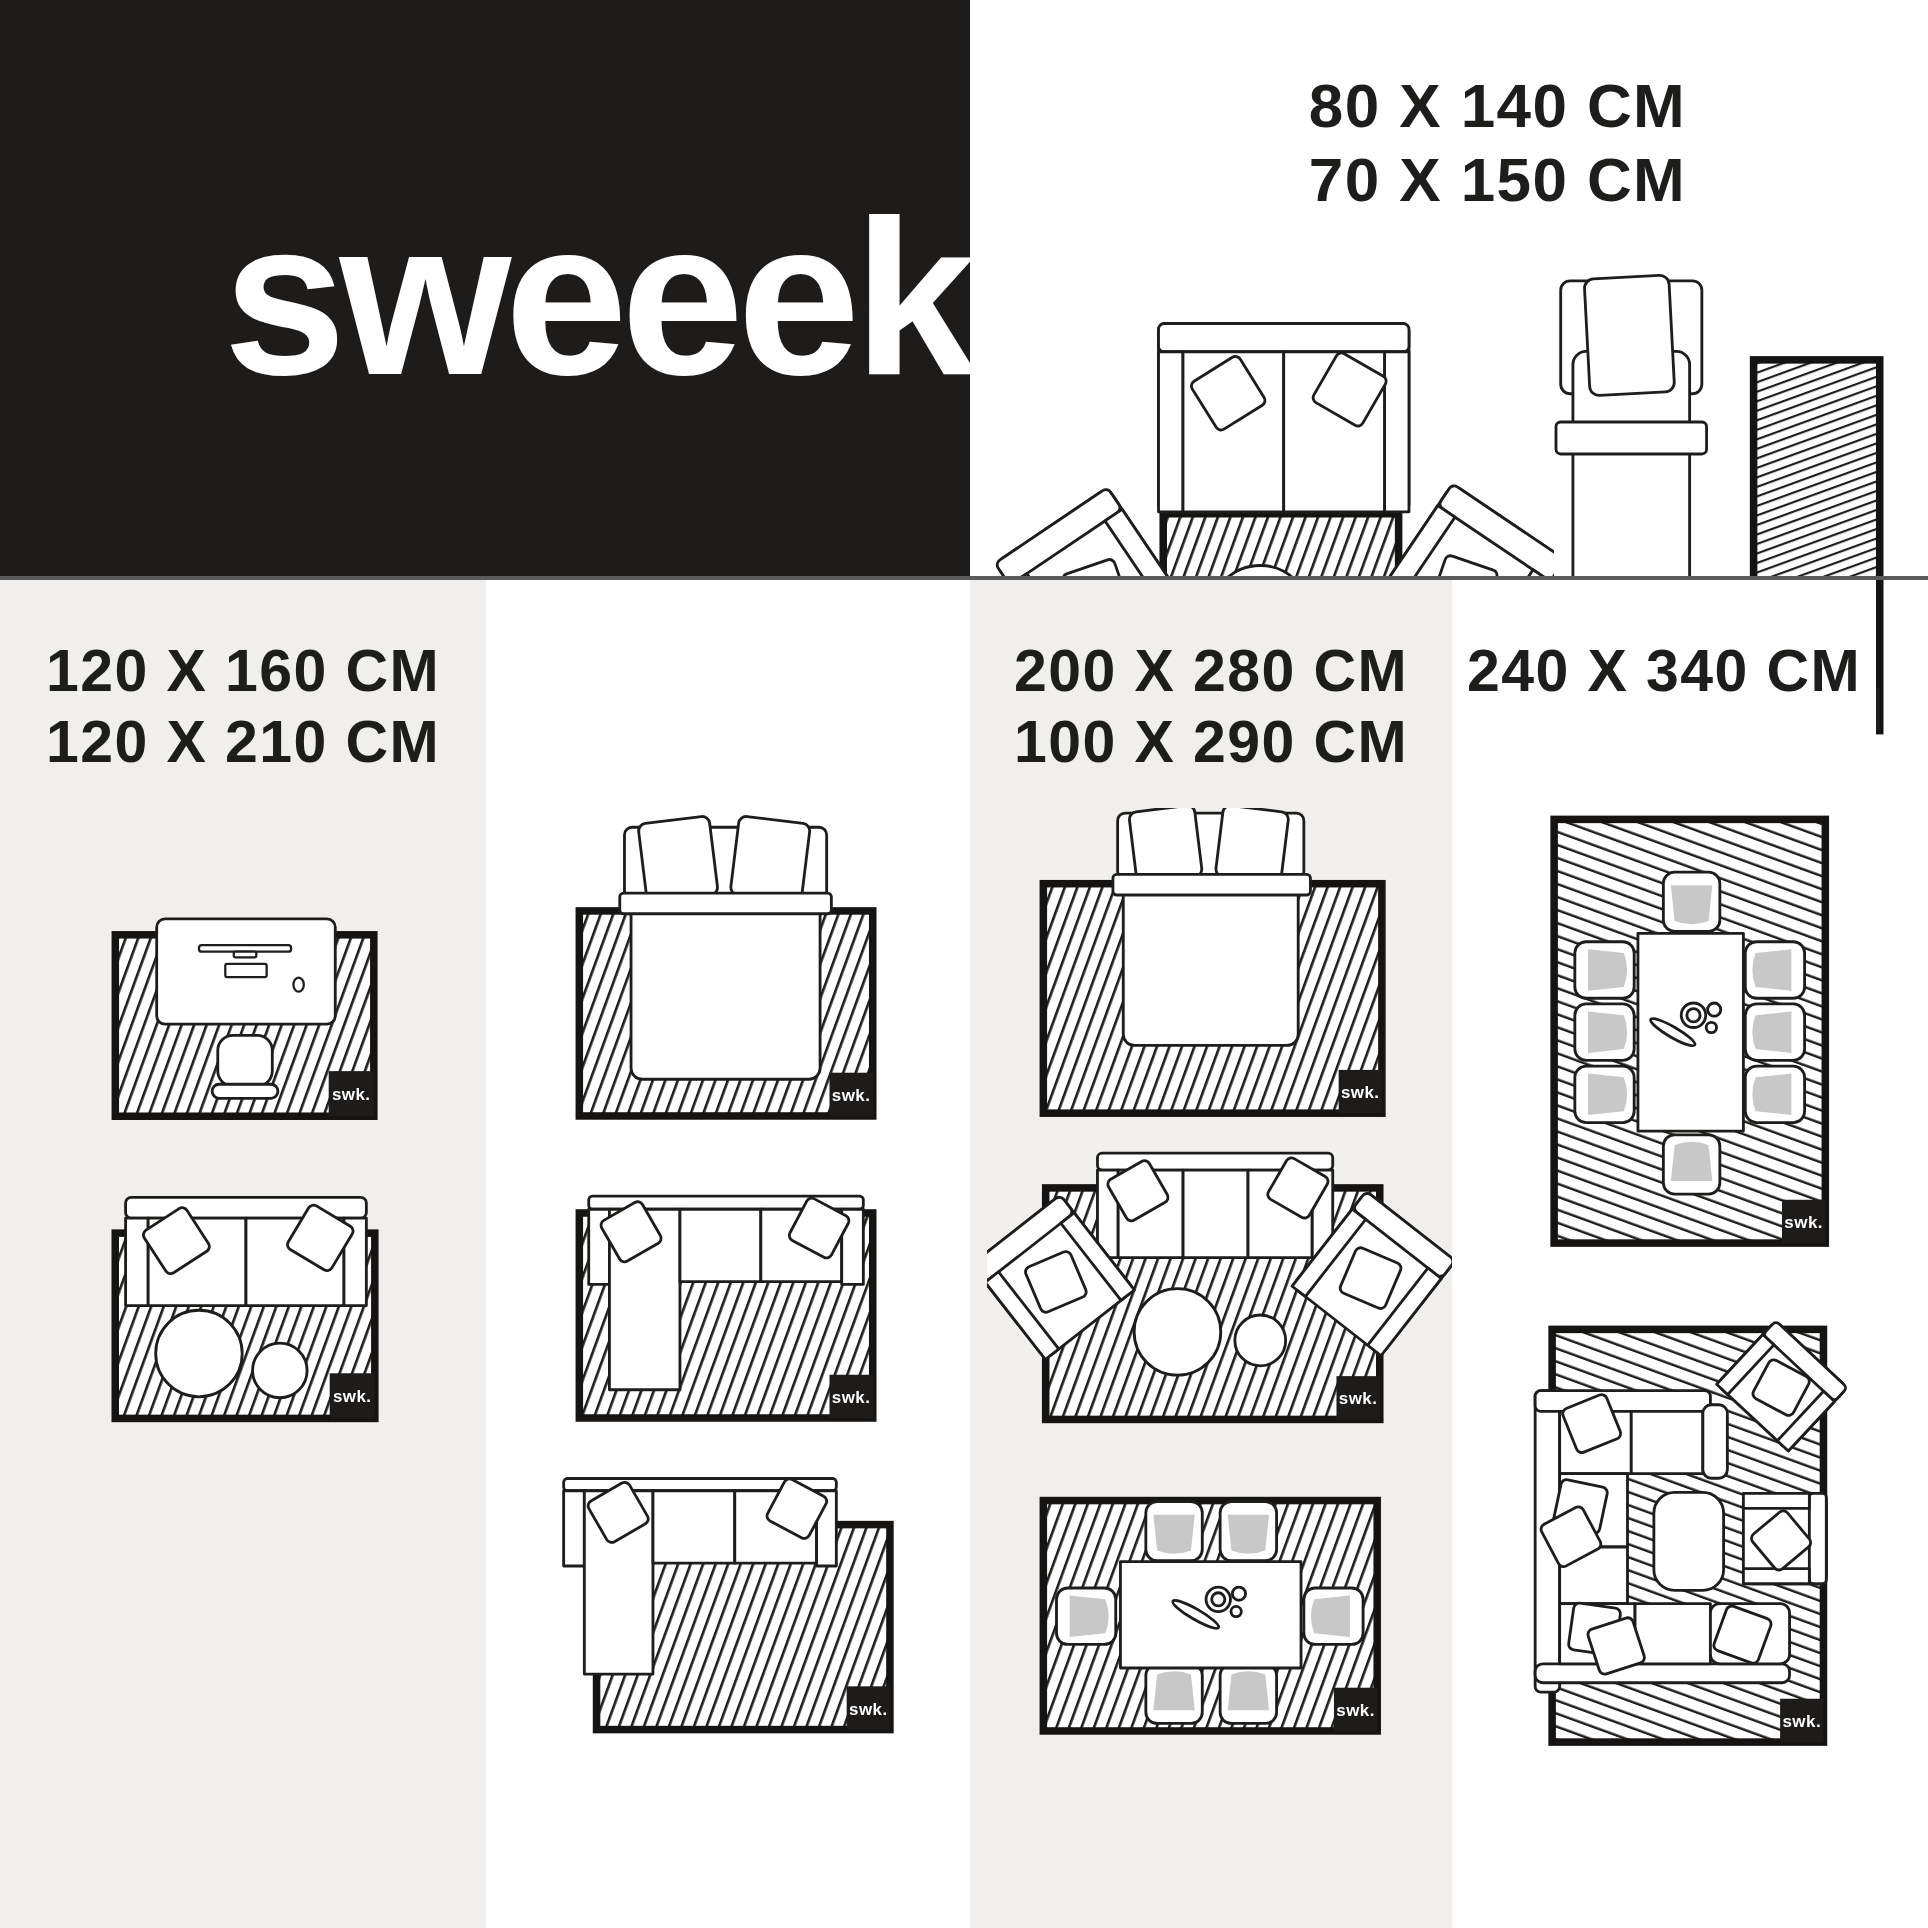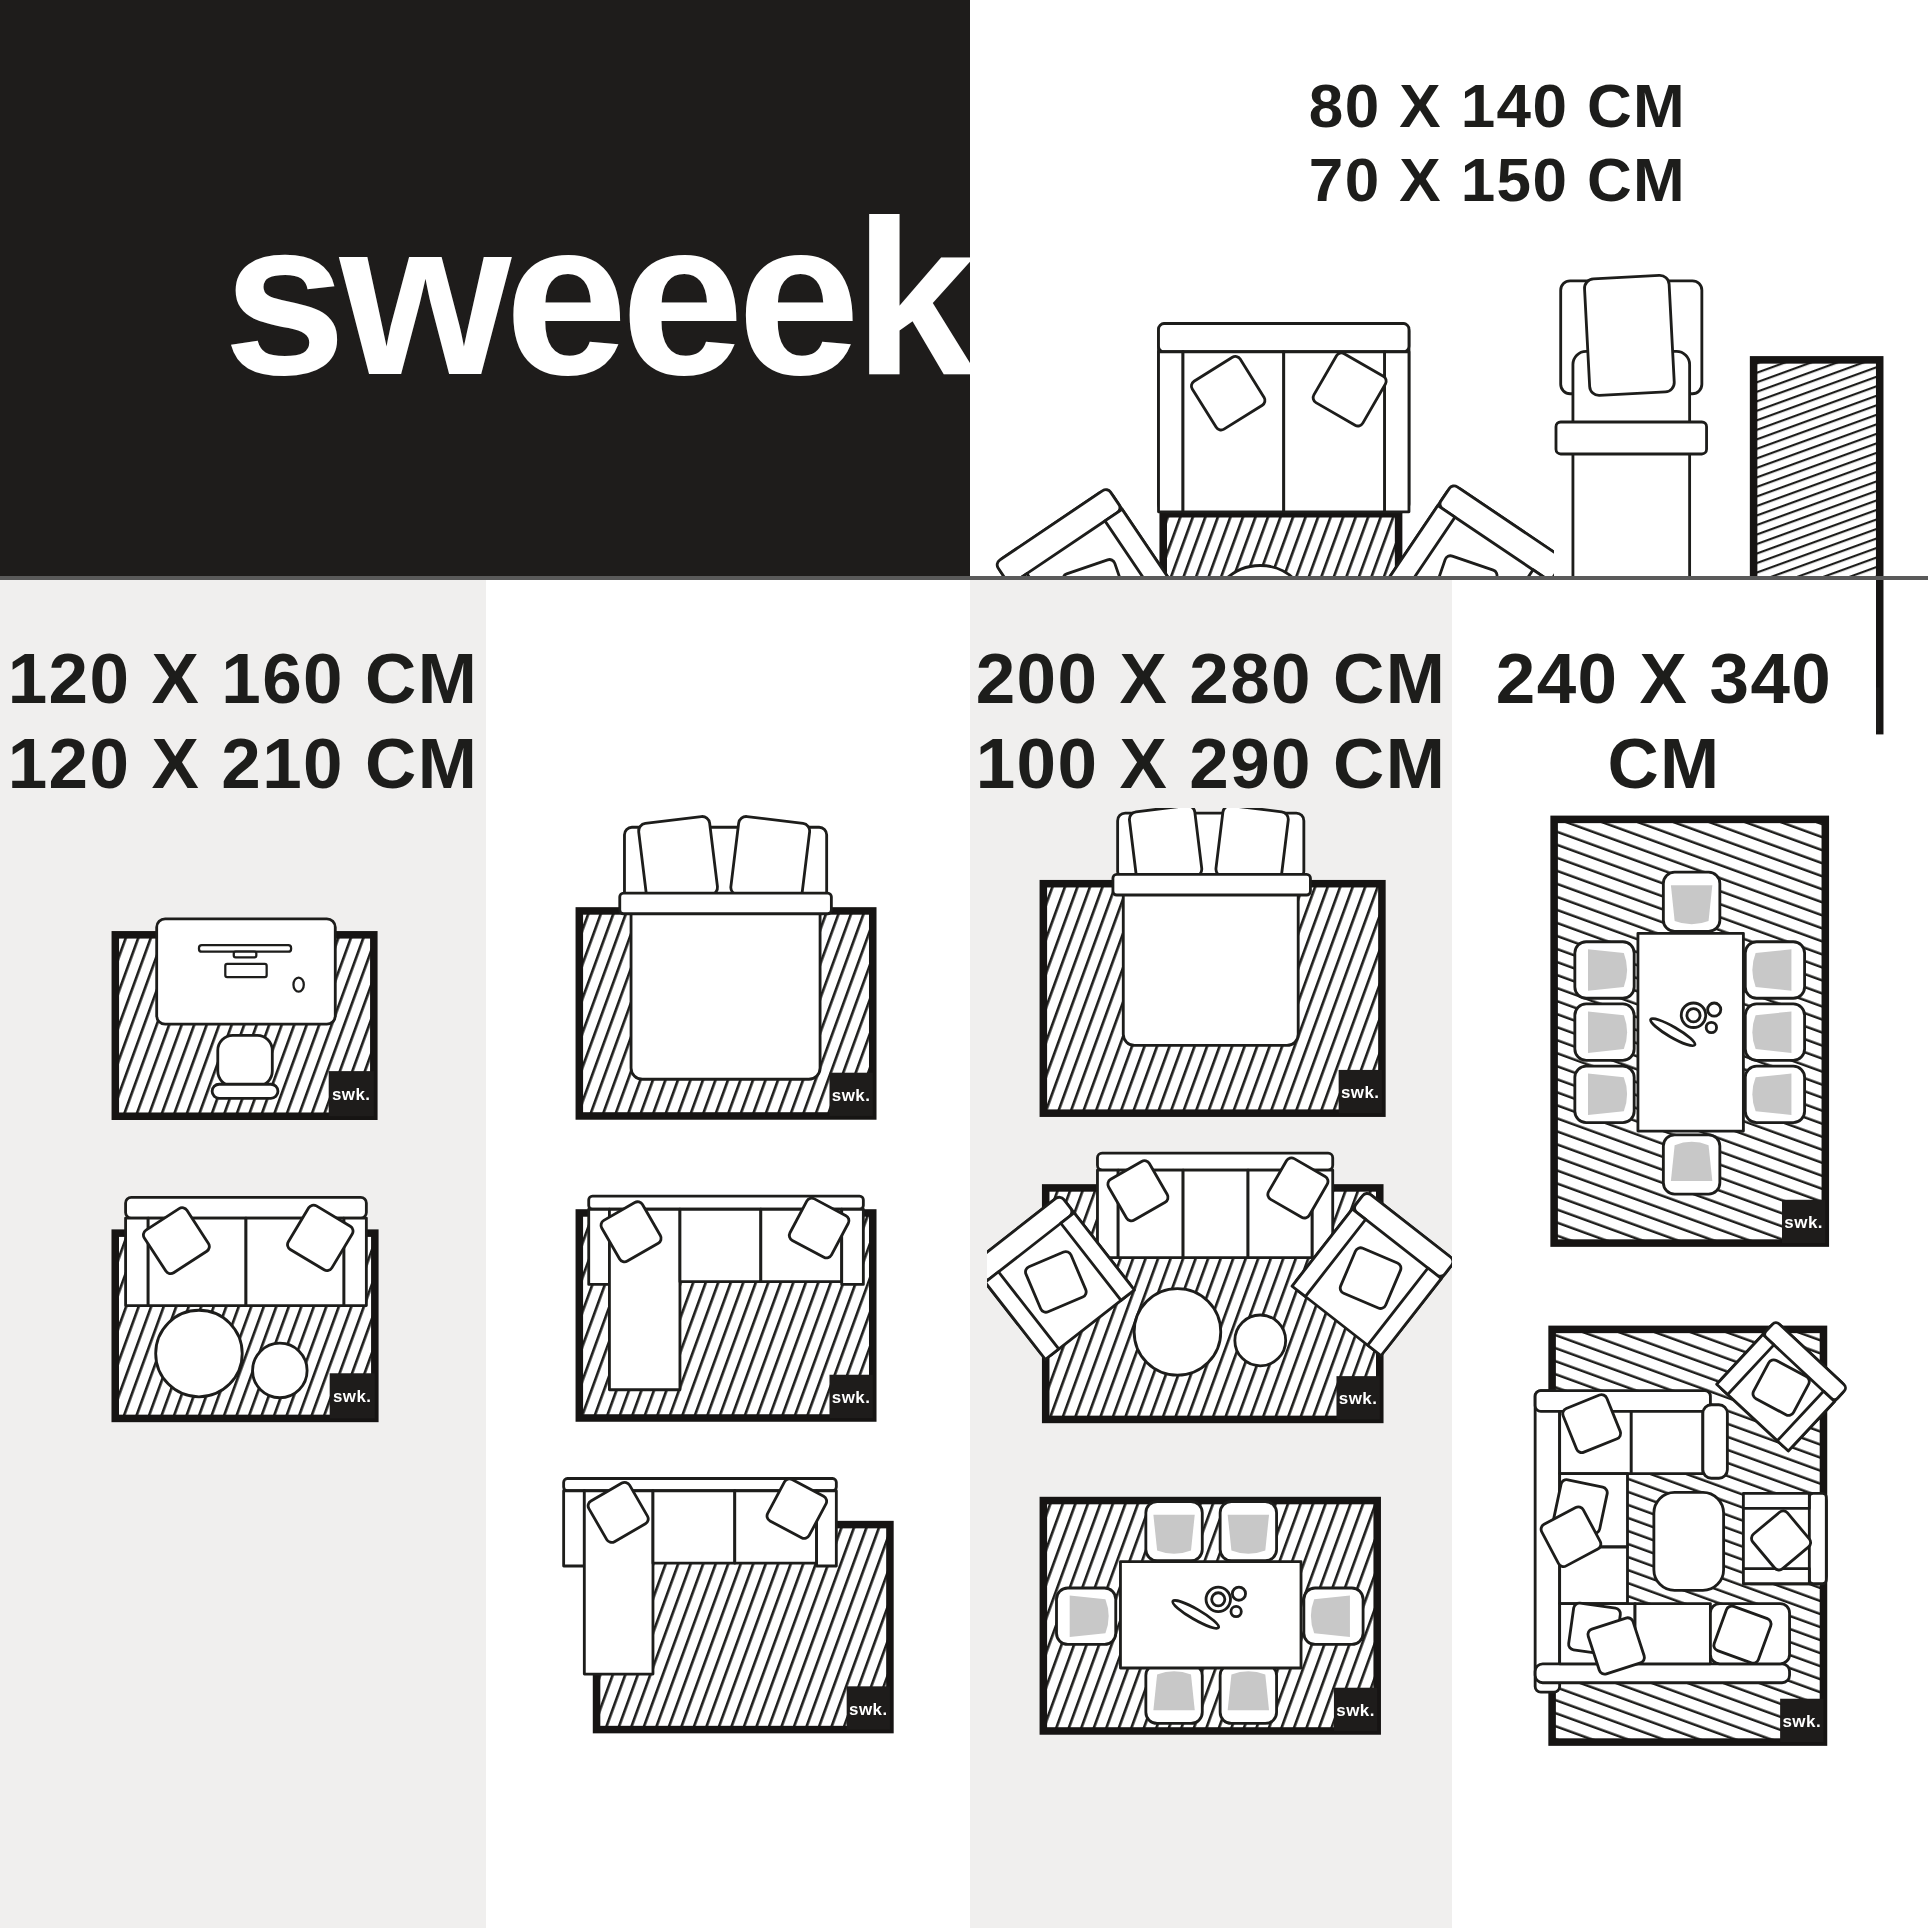--- a/index.html
+++ b/index.html
@@ -13,21 +13,21 @@
   }
   .logo {
     color:#ffffff; font-size:221px; font-weight:700; letter-spacing:-6.6px;
     padding-top:17px;
   }
   .top-right {
     position:absolute; left:970px; top:0; width:959px; height:579px; background:#ffffff;
   }
   .tr-title { position:absolute; top:69px; left:0; width:100%;padding-left:48px; }
   .size-title {
-    text-align:center; font-weight:700; font-size:71px; letter-spacing:1.4px;
+    text-align:center; font-weight:700; font-size:59px; letter-spacing:1.4px;
     line-height:1.2; color:#1d1d1b;
   }
   .tr-title .size-title { font-size:62px; }
   .divider {
     position:absolute; left:0; top:576px; width:1928px; height:3.8px; background:#5a5a5a;
   }
   .cols { position:absolute; left:0; top:580px; width:1928px; height:1348px; display:flex; }
   .col { position:relative; height:100%; }
   .col-a { width:486px; background:#f0efee; }
   .col-b { width:484px; background:#ffffff; }

